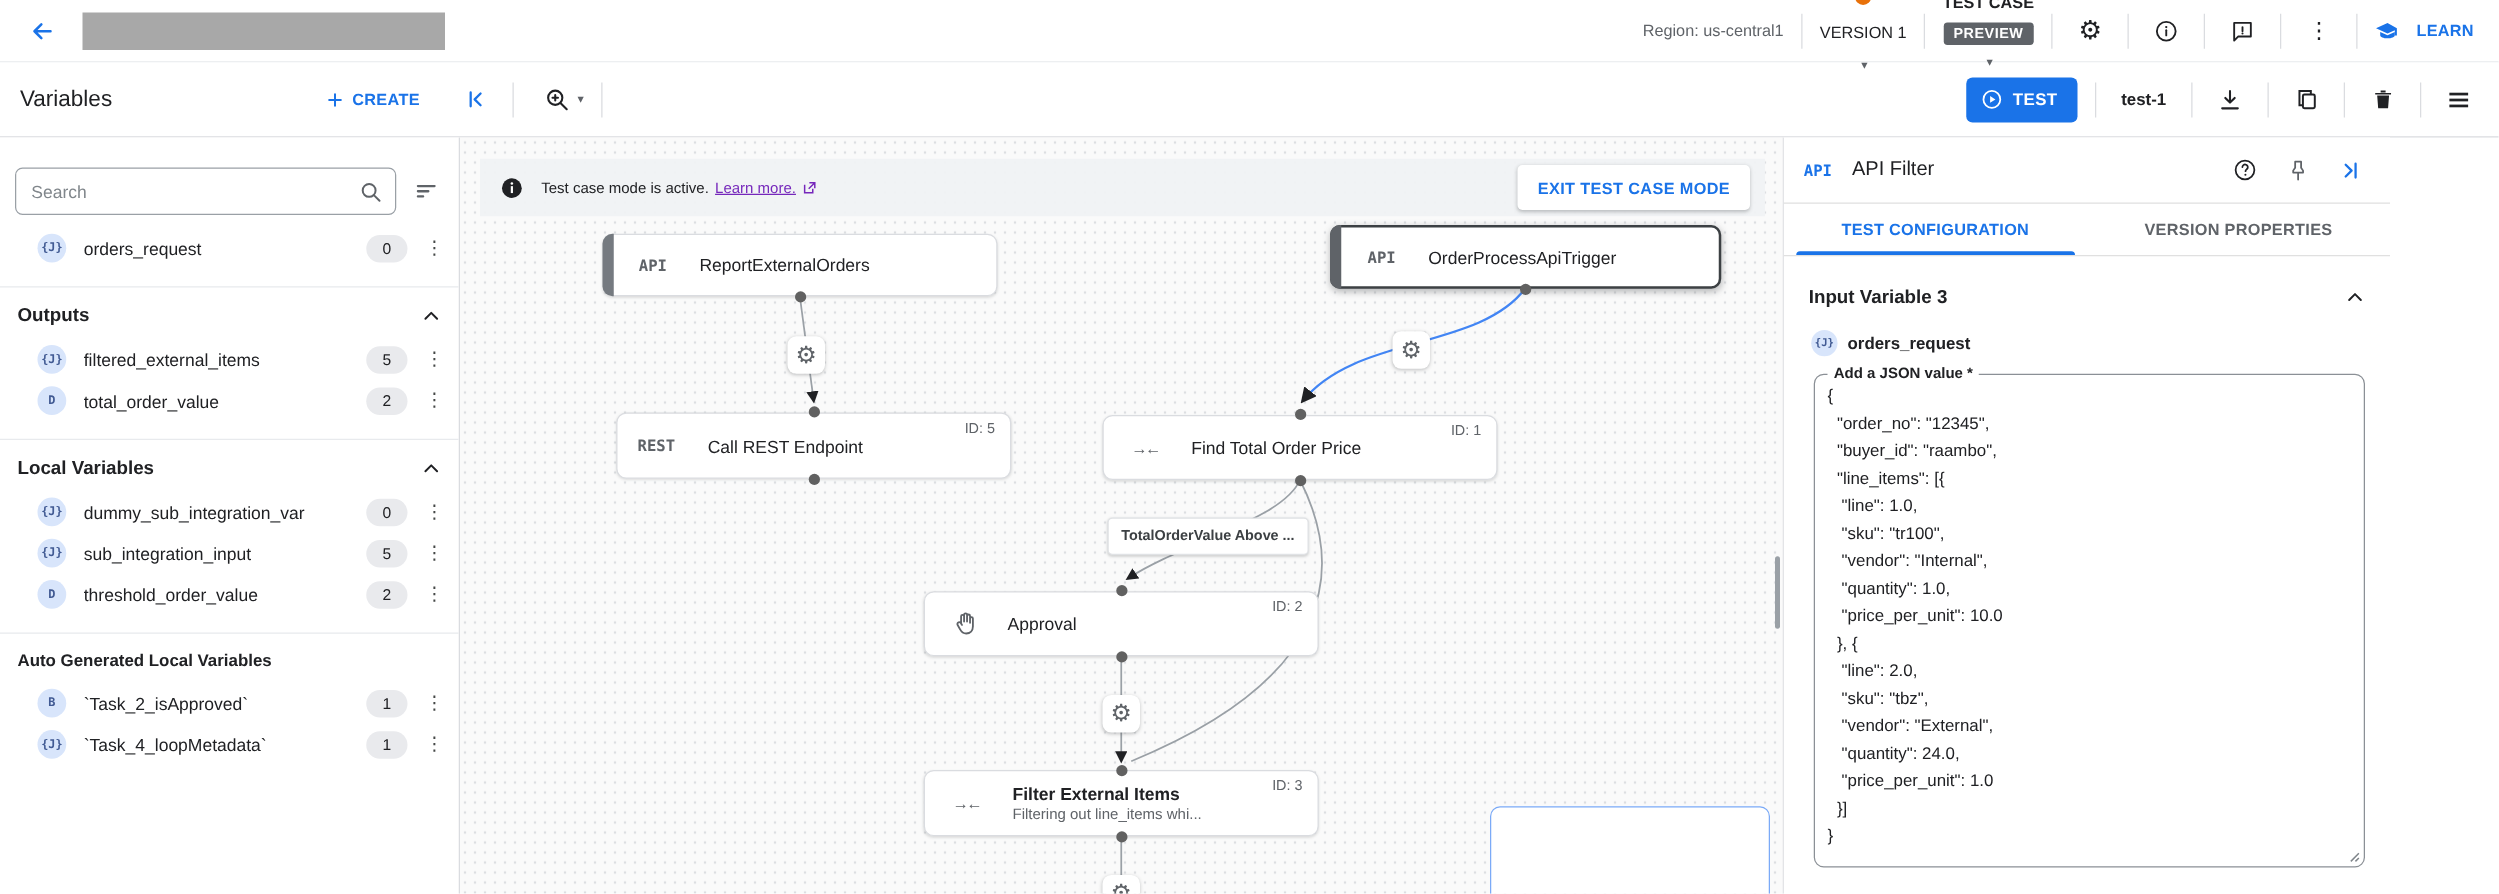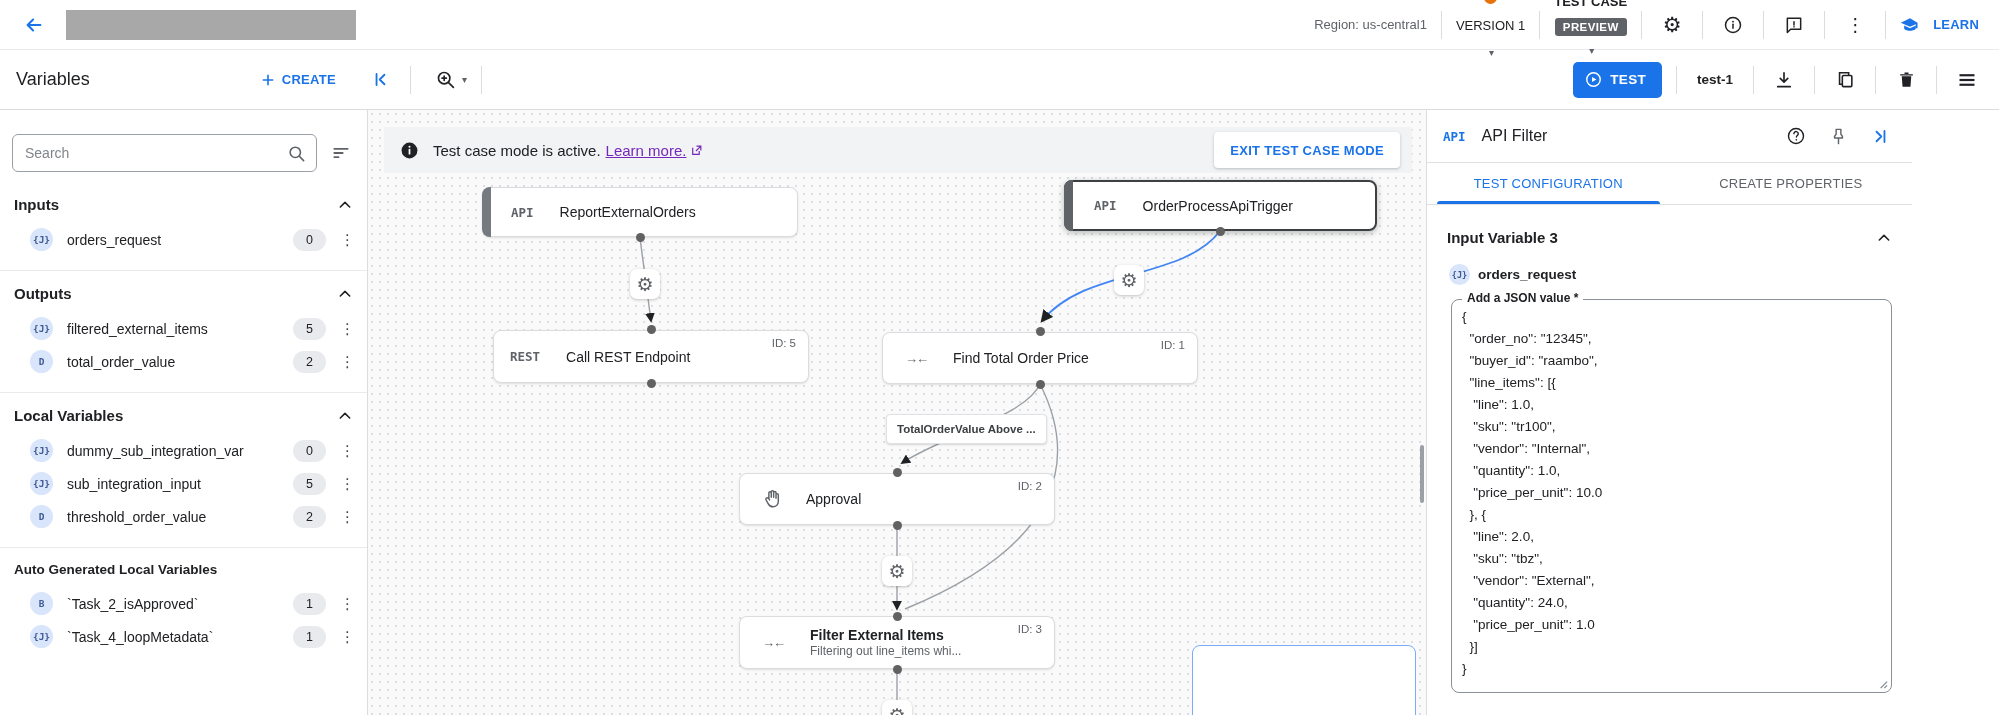--- a/index.html
+++ b/index.html
@@ -55,21 +55,21 @@
     font-family:"DejaVu Sans Mono",monospace; }
   .var-name { margin-left:14px; font-size:14px; color:#202124; }
   .var-count { margin-left:auto; background:#e9eaed; border-radius:11px; min-width:33px; height:22px;
     display:flex; align-items:center; justify-content:center; font-size:12.5px; color:#202124; }
   .kebab { margin-left:14px; color:#444746; font-size:15px; cursor:pointer; line-height:1; letter-spacing:0; }
   .lp-divider { border-top:1px solid #e8eaed; margin-top:14px; }
 
   
   .banner { position:absolute; left:16px; right:14px; top:17px; height:46px; background:rgba(240,242,244,.92);
     display:flex; align-items:center; padding:0 12px 0 16px; z-index:5; }
-  .banner-text { font-size:15px; color:#202124; margin-left:14px; }
+  .banner-text { font-size:12px; color:#202124; margin-left:14px; }
   .banner-link { color:#7627bb; text-decoration:underline; margin-left:5px; cursor:pointer; }
   .exit-btn { margin-left:auto; background:#fff; color:#1a73e8; border:none; border-radius:4px; height:36px;
     padding:0 16px; font-size:13px; font-weight:bold; letter-spacing:.3px; box-shadow:0 1px 3px rgba(60,64,67,.3); cursor:pointer; }
 
   .node { position:absolute; background:#fff; border:1px solid #dadce0; border-radius:8px;
     box-shadow:0 1px 2px rgba(60,64,67,.15); display:flex; align-items:center; padding:0 14px; cursor:pointer; z-index:4; }
   .node.selected { border:2px solid #3c4043; box-shadow:0 2px 6px rgba(60,64,67,.35); }
   .node .leftbar { position:absolute; left:-1px; top:-1px; bottom:-1px; width:9px; background:#757a80;
     border-radius:8px 0 0 8px; }
   .node.selected .leftbar { left:-2px; top:-2px; bottom:-2px; background:#5f6368; }
@@ -89,21 +89,21 @@
   .blue-box { position:absolute; background:#fff; border:1.5px solid #7baaf7; border-radius:8px; z-index:4; }
   .canvas-scroll-thumb { position:absolute; right:2px; top:335px; width:4px; height:58px; background:#9aa0a6; border-radius:2px; z-index:8; }
 
   
   .rp-header { height:53px; display:flex; align-items:center; padding:0 16px; border-bottom:1px solid #e0e0e0; }
   .rp-badge { font-family:"DejaVu Sans Mono",monospace; font-weight:bold; font-size:12.5px; color:#1a73e8; }
   .rp-title { font-size:16px; color:#202124; margin-left:16px; }
   .rp-icons { margin-left:auto; display:flex; align-items:center; gap:10px; }
   .rp-tabs { display:flex; border-bottom:1px solid #e0e0e0; }
   .rp-tab { flex:1; height:41px; display:flex; align-items:center; justify-content:center;
-    font-size:13px; font-weight:normal; letter-spacing:.25px; color:#5f6368; cursor:pointer; position:relative; }
+    font-size:13px; font-weight:bold; letter-spacing:.25px; color:#5f6368; cursor:pointer; position:relative; }
   .rp-tab.active { color:#1a73e8; }
   .rp-tab.active::after { content:""; position:absolute; left:10px; right:10px; bottom:0; height:3px; background:#1a73e8; border-radius:3px 3px 0 0; }
   .rp-body { padding:16px 20px 0 20px; }
   .rp-section { display:flex; align-items:center; justify-content:space-between; margin:8px 0 18px 0; }
   .rp-section .t { font-size:15px; font-weight:bold; }
   .rp-var { display:flex; align-items:center; gap:8px; margin-left:2px; }
   .rp-var .n { font-size:13.5px; font-weight:bold; }
   .rp-var .type-chip { min-width:21px; height:21px; font-size:8.5px; }
   .json-field { position:relative; border:1px solid #8b9096; border-radius:8px; margin:14px 0 0 4px; padding:6px 10px 8px 10px; }
   .json-field .legend { position:absolute; top:-9px; left:10px; background:#fff; padding:0 5px;
@@ -240,26 +240,20 @@
             <path d="M15.5 15.5L21 21"></path>
           </svg>
       </div>
       <span class="icon-btn">
         <svg width="20" height="20" viewBox="0 0 24 24" stroke="#5f6368" stroke-width="2.2" stroke-linecap="round">
             <path d="M4 7h16M4 12h10M4 17h5"></path>
           </svg>
       </span>
     </div>
 
-    <div class="section-header">
-      <span class="t">Inputs</span>
-      <svg width="16" height="16" viewBox="0 0 24 24" fill="none" stroke="#202124" stroke-width="2.4" stroke-linecap="round" stroke-linejoin="round">
-          <path d="M5 15l7-7 7 7"></path>
-        </svg>
-    </div>
     <div class="var-row">
       <span class="type-chip">{J}</span>
       <span class="var-name">orders_request</span>
       <span class="var-count">0</span>
       <span class="kebab">⋮</span>
     </div>
 
     <div class="lp-divider"></div>
     <div class="section-header">
       <span class="t">Outputs</span>
@@ -432,21 +426,21 @@
         </span>
         <span class="icon-btn">
           <svg width="19" height="19" viewBox="0 0 24 24" fill="none" stroke="#1a73e8" stroke-width="2.3" stroke-linecap="round" stroke-linejoin="round">
               <path d="M7 6l6 6-6 6M17 5v14"></path>
             </svg>
         </span>
       </span>
     </div>
     <div class="rp-tabs">
       <div class="rp-tab active">TEST CONFIGURATION</div>
-      <div class="rp-tab">CREATE PROPERTIES</div>
+      <div class="rp-tab">VERSION PROPERTIES</div>
     </div>
     <div class="rp-body">
       <div class="rp-section">
         <span class="t">Input Variable 3</span>
         <svg width="16" height="16" viewBox="0 0 24 24" fill="none" stroke="#202124" stroke-width="2.4" stroke-linecap="round" stroke-linejoin="round">
             <path d="M5 15l7-7 7 7"></path>
           </svg>
       </div>
       <div class="rp-var">
         <span class="type-chip">{J}</span>

